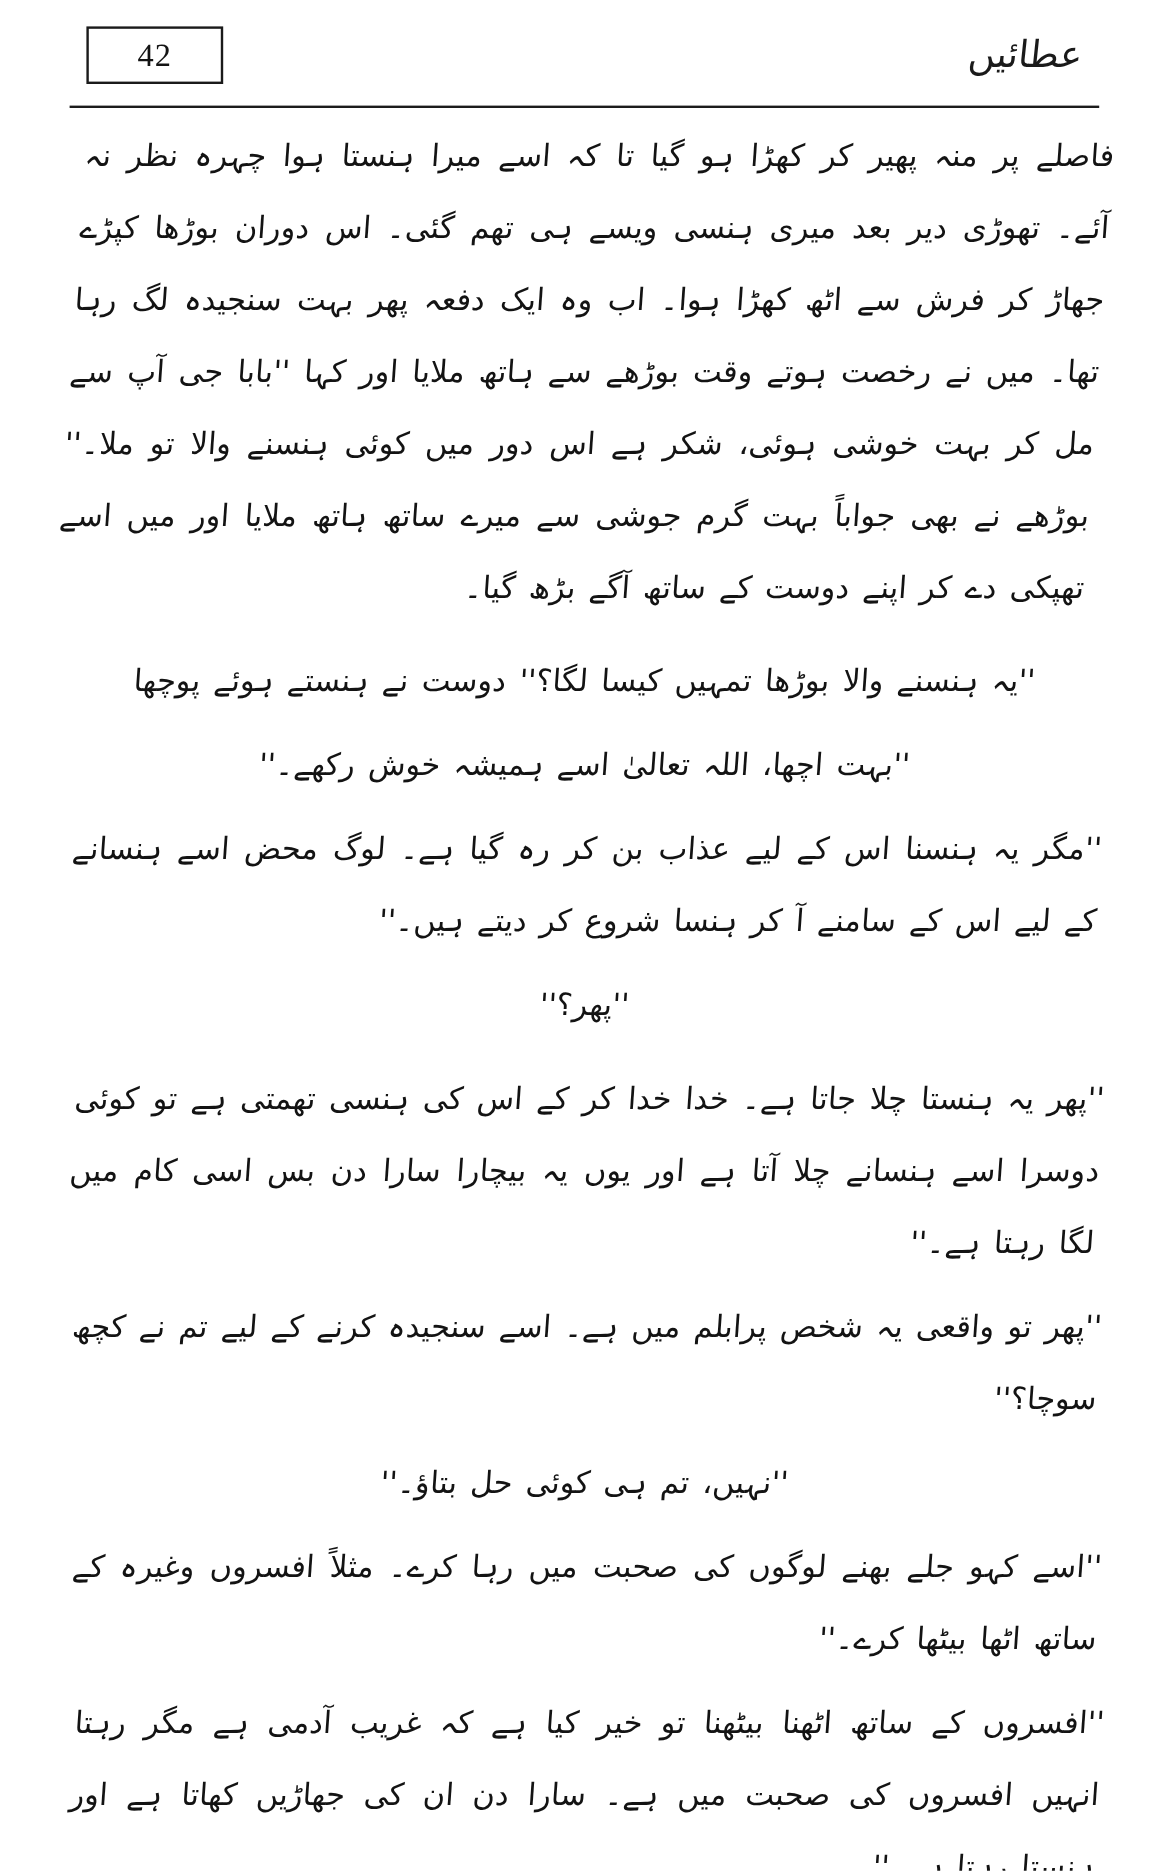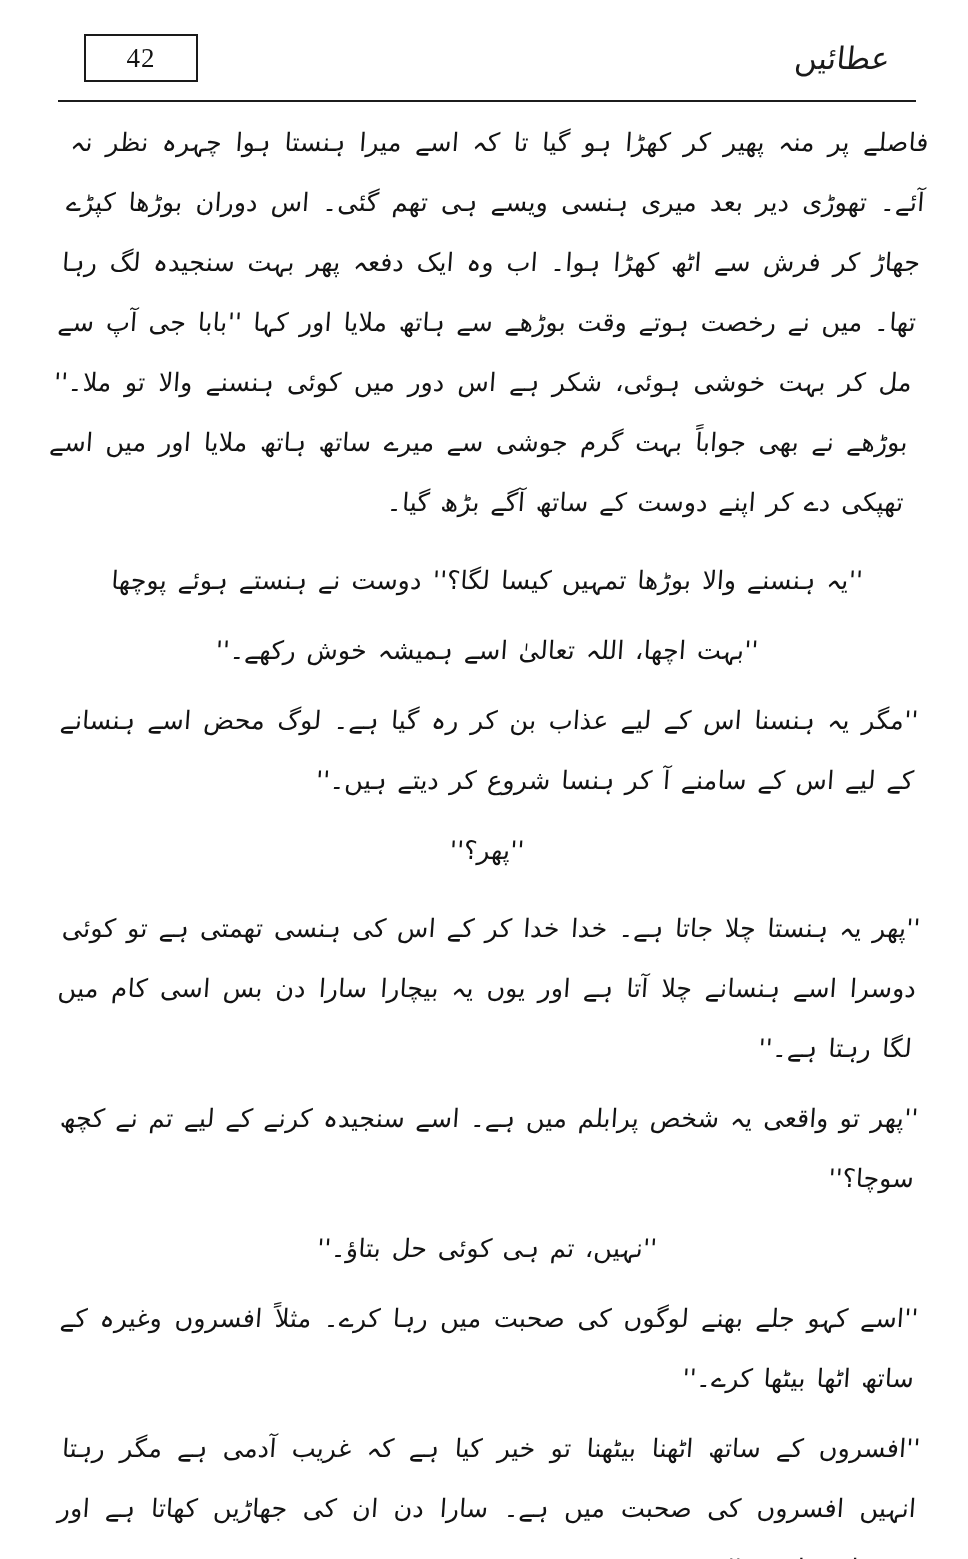--- a/index.html
+++ b/index.html
@@ -22,21 +22,21 @@
     height: 1559px;
     box-sizing: border-box;
     padding: 0;
     background: #ffffff;
   }
 
   
   .header {
     position: relative;
     height: 78px;
-    margin: 12px;
+    margin: 0;
   }
   .page-number-box {
     position: absolute;
     left: 72px;
     top: 22px;
     width: 110px;
     height: 44px;
     border: 2px solid #1a1a1a;
     display: flex;
     align-items: center;

